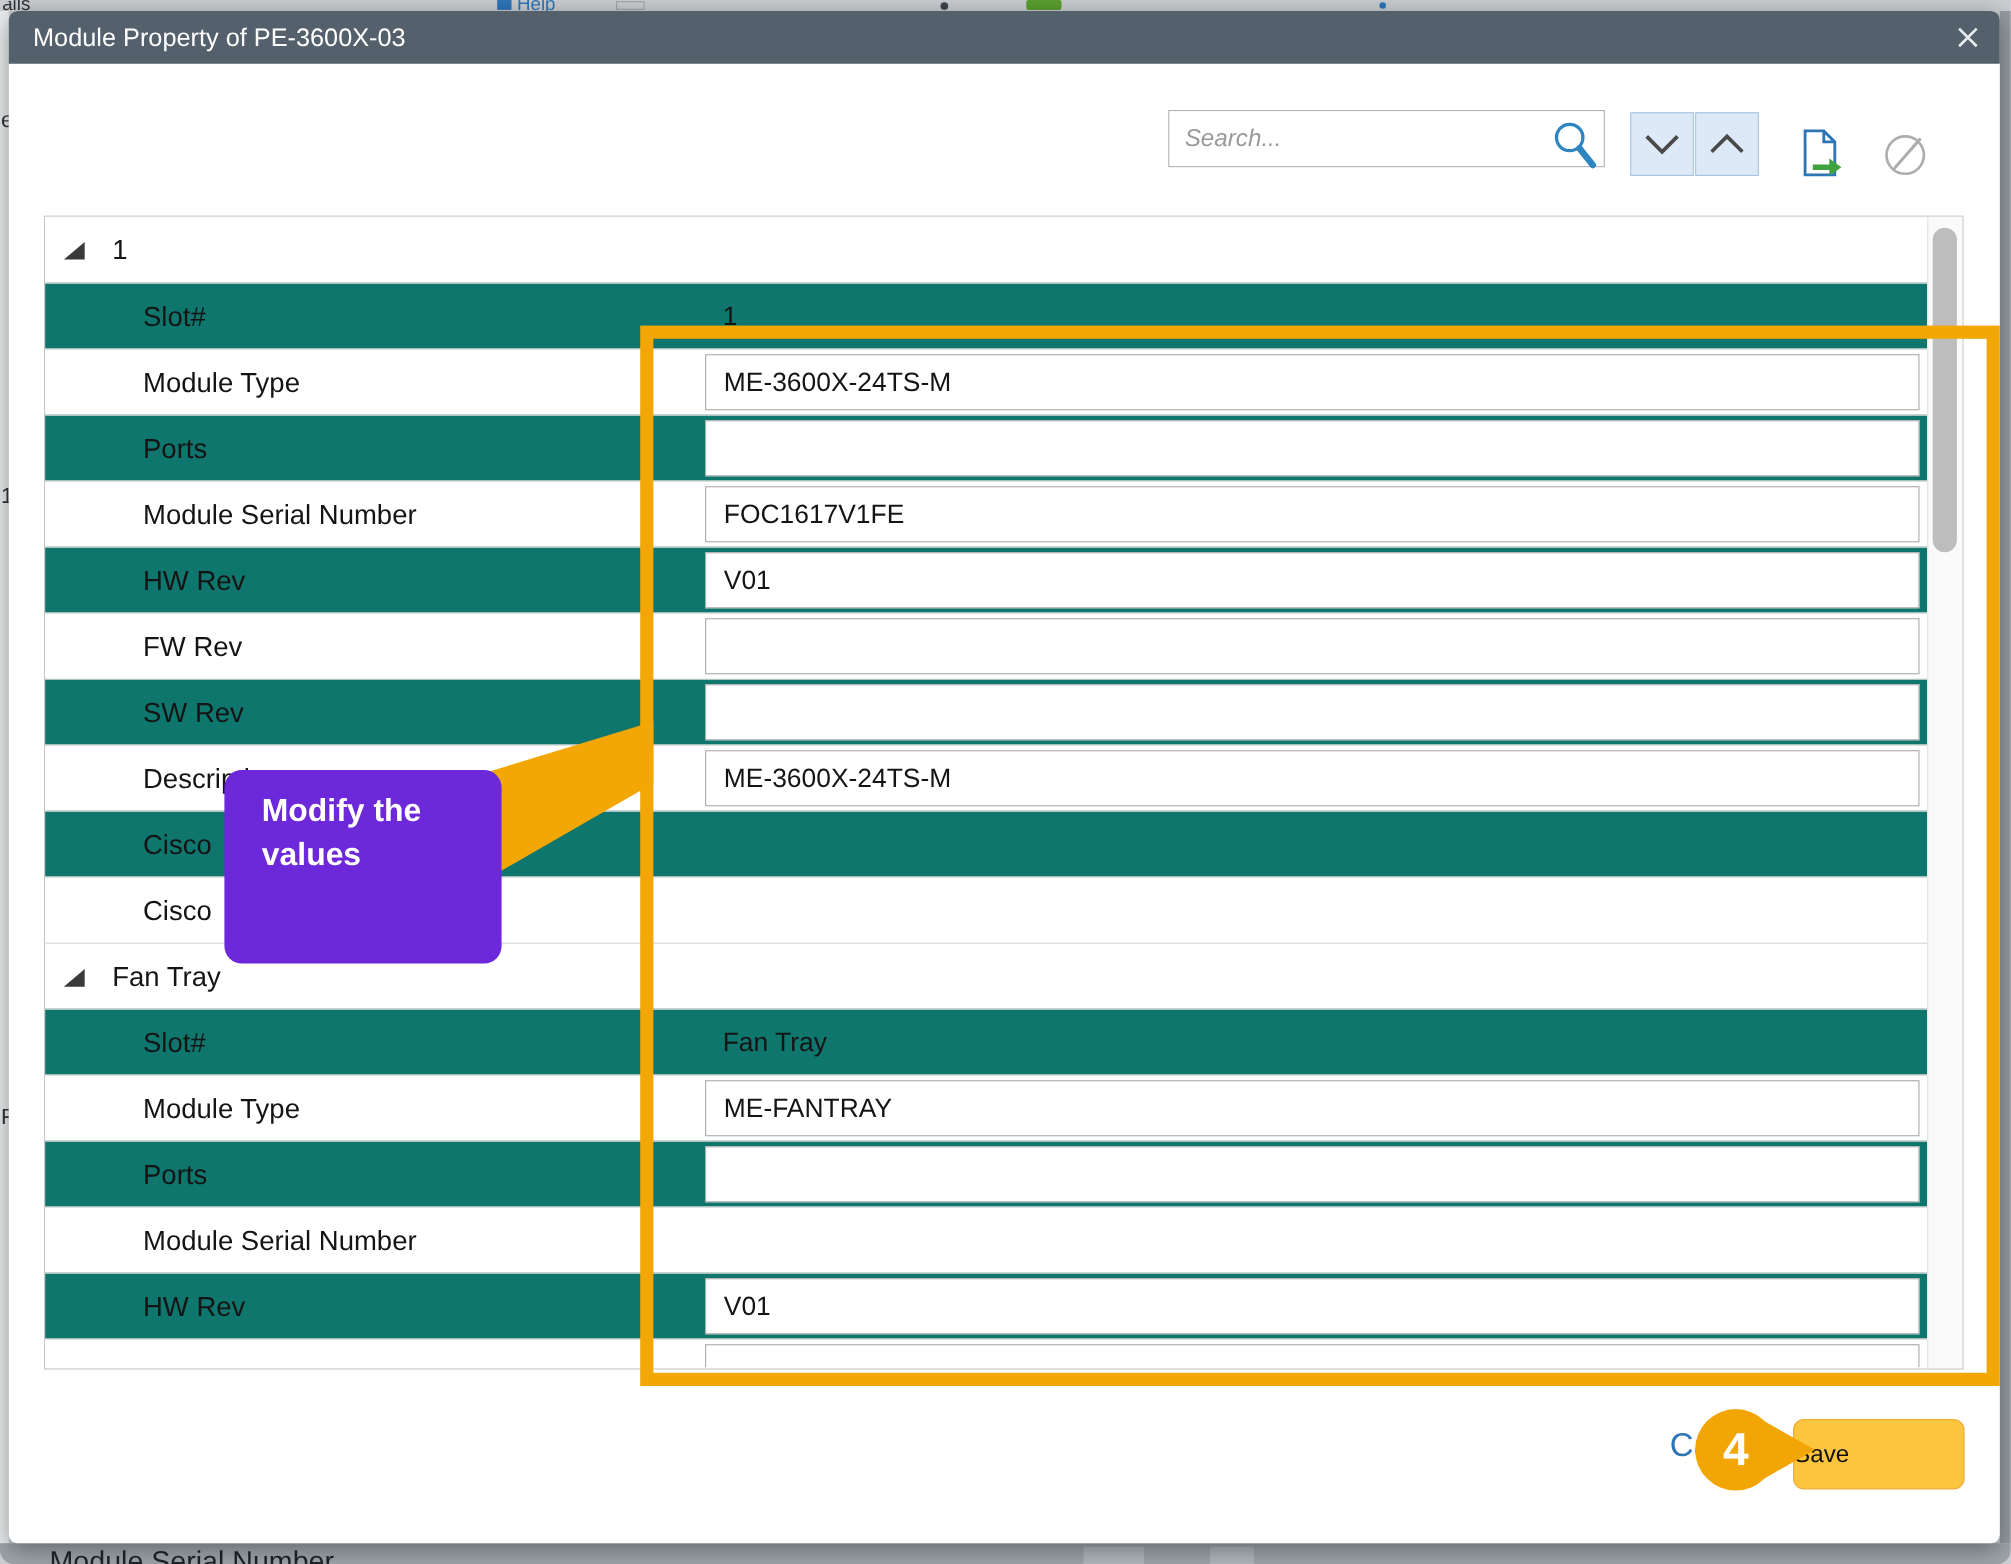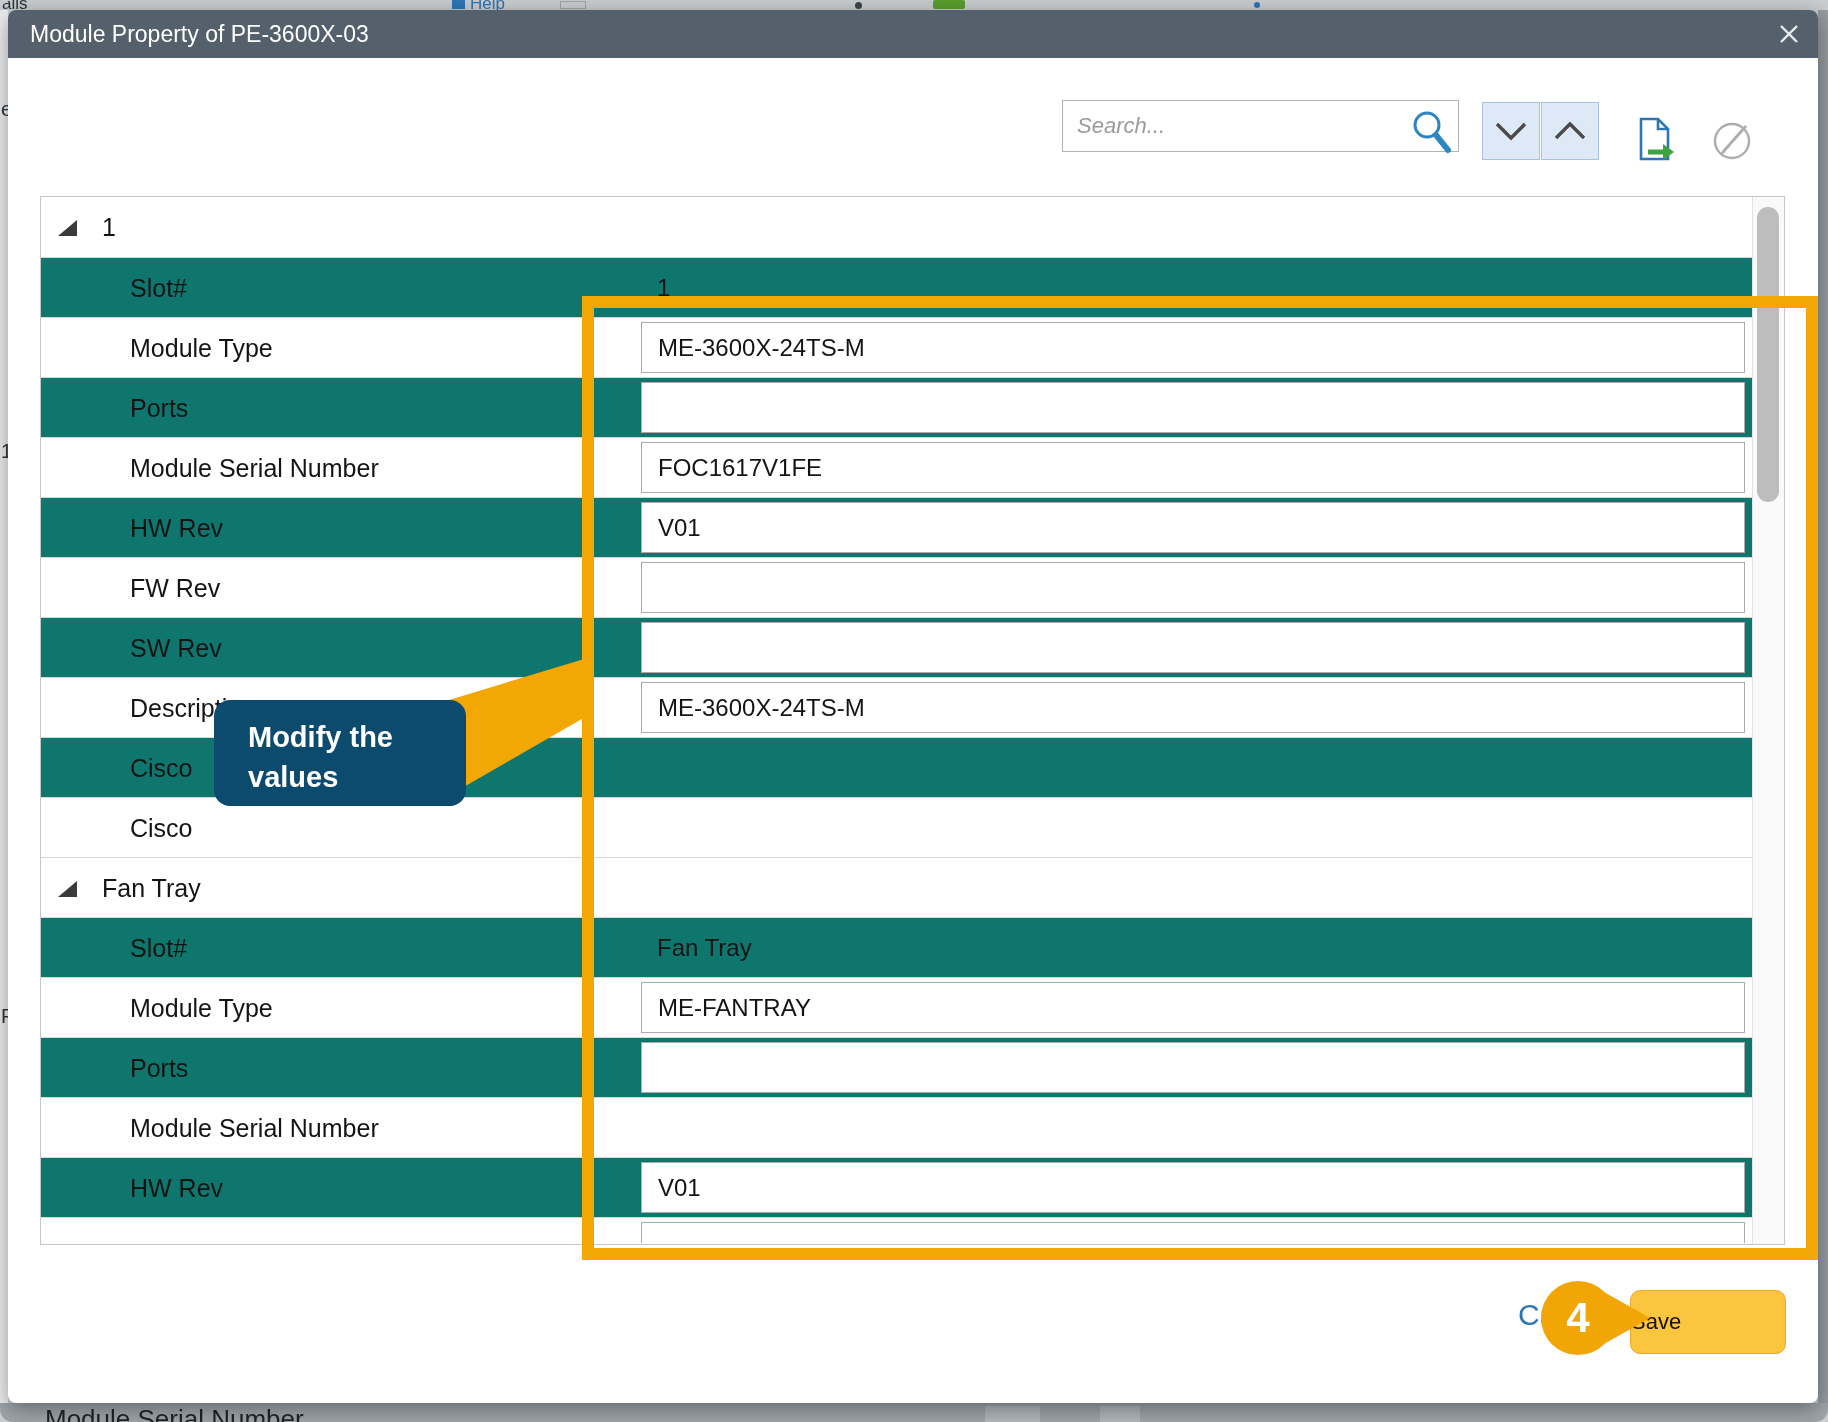--- a/index.html
+++ b/index.html
@@ -54,21 +54,21 @@
   .vbox{position:absolute;left:600px;top:4px;width:1104px;height:51px;background:#fff;
         border:1px solid #ABABAB;line-height:49px;font-size:24px;color:#141414;padding:0 16px;white-space:nowrap;}
   .row.partial{height:26px;}
   .sb-track{position:absolute;right:0;top:0;width:32px;height:1047px;background:#FAFAFA;border-left:1px solid #E2E2E2;}
   .sb-thumb{position:absolute;left:4px;top:10px;width:22px;height:295px;border-radius:11px;background:#BDBDBD;cursor:pointer;}
 
   
   .hl-rect{position:absolute;left:574px;top:286px;width:1236px;height:964px;
            border:12px solid #F2A705;z-index:30;pointer-events:none;}
   .callout-tail{position:absolute;left:352px;top:630px;width:248px;height:160px;z-index:40;pointer-events:none;}
-  .callout{position:absolute;left:206px;top:690px;width:252px;height:106px;background:#0c4a6e;
+  .callout{position:absolute;left:196px;top:690px;width:252px;height:176px;background:#6d28d9;
            border-radius:16px;z-index:41;padding:17px 0 0 34px;}
   .callout div{color:#FFFFFF;font-size:29px;font-weight:600;line-height:40px;}
 
   
   .cancel-link{position:absolute;left:1510px;top:1288px;font-size:30px;color:#2E75B6;z-index:20;cursor:pointer;}
   .save-btn{position:absolute;left:1622px;top:1280px;width:156px;height:64px;background:#FBC53D;
             border:1px solid #ECAA35;border-radius:10px;font-size:22px;color:#111;z-index:25;
             display:flex;align-items:center;cursor:pointer;}
   .badge{position:absolute;left:1530px;top:1268px;width:116px;height:84px;z-index:30;pointer-events:none;}
   .badge-num{position:absolute;left:1550px;top:1284px;width:40px;text-align:center;font-size:42px;

